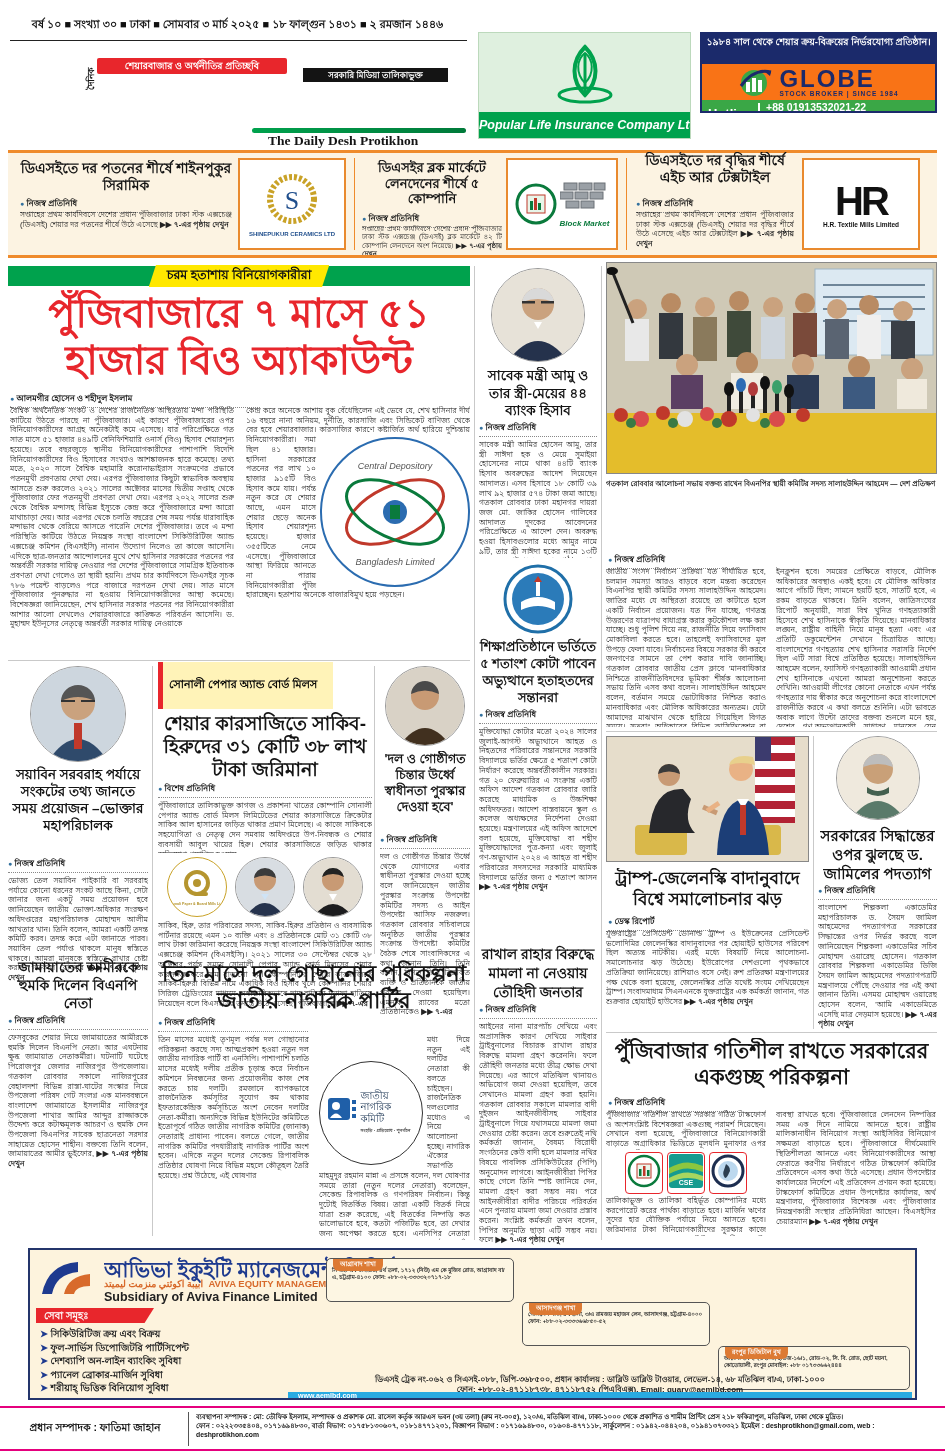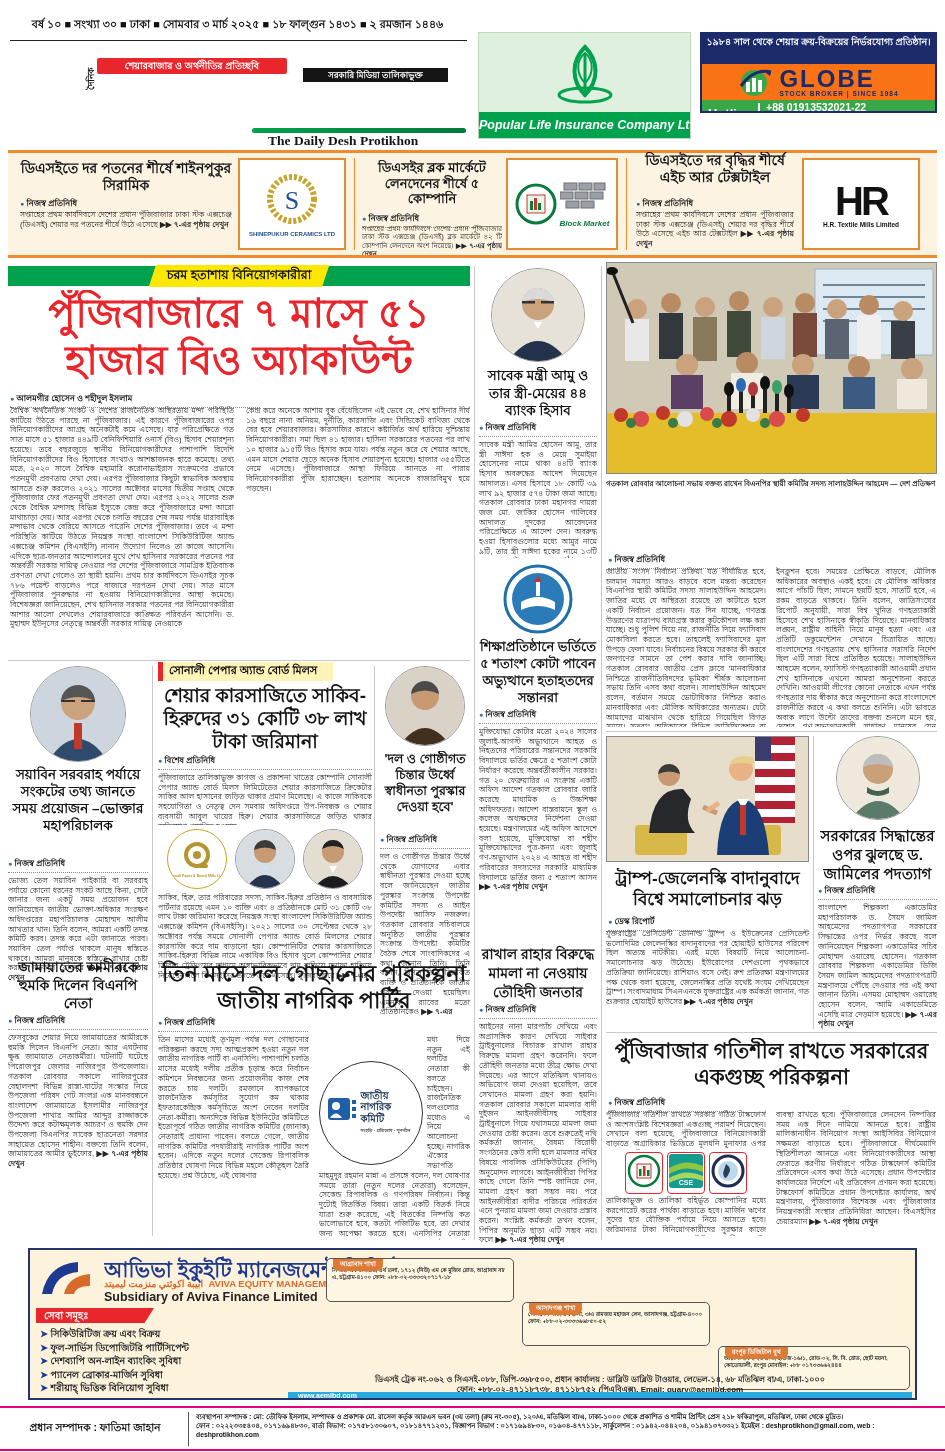--- a/index.html
+++ b/index.html
@@ -124,20 +124,30 @@
 
   <div class="abs" style="left:8px;top:266px;width:462px;height:20px;background:#00a24d;display:flex;align-items:center;justify-content:center">
     <div style="background:#ffe800;color:#111;font-weight:bold;font-size:12.5px;padding:1px 18px;clip-path:polygon(4% 0,100% 0,96% 100%,0 100%)"><span>চরম হতাশায় বিনিয়োগকারীরা</span></div>
   </div>
   <div class="abs c h red" style="left:8px;top:290px;width:462px;height:96px;font-size:40px;line-height:47px"><span>পুঁজিবাজারে ৭ মাসে ৫১ হাজার বিও অ্যাকাউন্ট শেয়ারশূন্য</span></div>
   <div class="abs byline" style="left:10px;top:392px;width:250px"><span class="dot">●</span> <span>আলমগীর হোসেন ও শহীদুল ইসলাম</span></div>
   <div class="abs" style="left:10px;top:406px;width:460px;height:250px;display:flex;gap:12px">
     <div class="body" style="width:224px;height:250px"><span>বৈশ্বিক অর্থনৈতিক সংকট ও দেশের রাজনৈতিক অস্থিরতায় মন্দা পরিস্থিতি কাটিয়ে উঠতে পারছে না পুঁজিবাজার। এই কারণে পুঁজিবাজারের ওপর বিনিয়োগকারীদের আগ্রহ অনেকটাই কমে এসেছে। যার পরিপ্রেক্ষিতে গত সাত মাসে ৫১ হাজার ৪৪৯টি বেনিফিশিয়ারি ওনার্স (বিও) হিসাব শেয়ারশূন্য হয়েছে। তবে বছরজুড়ে স্থানীয় বিনিয়োগকারীদের পাশাপাশি বিদেশি বিনিয়োগকারীদের বিও হিসাবের সংখ্যাও আশঙ্কাজনক হারে কমেছে। তথ্য মতে, ২০২০ সালে বৈশ্বিক মহামারি করোনাভাইরাস সংক্রমণের প্রভাবে পতনমুখী প্রবণতায় দেখা দেয়। এরপর পুঁজিবাজার কিছুটা স্বাভাবিক অবস্থায় আসতে শুরু করলেও ২০২১ সালের অক্টোবর মাসের দ্বিতীয় সপ্তাহ থেকে পুঁজিবাজার ফের পতনমুখী প্রবণতা দেখা দেয়। এরপর ২০২২ সালের শুরু থেকে বৈশ্বিক মন্দাসহ বিভিন্ন ইস্যুকে কেন্দ্র করে পুঁজিবাজারে মন্দা আরো মাথাচাড়া দেয়। আর এরপর থেকে চলতি বছরের শেষ সময় পর্যন্ত ধারাবাহিক মন্দাভাব থেকে বেরিয়ে আসতে পারেনি দেশের পুঁজিবাজার। তবে এ মন্দা পরিস্থিতি কাটিয়ে উঠতে নিয়ন্ত্রক সংস্থা বাংলাদেশ সিকিউরিটিজ অ্যান্ড এক্সচেঞ্জ কমিশন (বিএসইসি) নানান উদ্যোগ নিলেও তা কাজে আসেনি। এদিকে ছাত্র-জনতার আন্দোলনের মুখে শেখ হাসিনার সরকারের পতনের পর অন্তর্বর্তী সরকার দায়িত্ব নেওয়ার পর দেশের পুঁজিবাজারে সামগ্রিক ইতিবাচক প্রবণতা দেখা গেলেও তা স্থায়ী হয়নি। প্রথম চার কার্যদিবসে ডিএসইর সূচক ৭৮৬ পয়েন্ট বাড়লেও পরে বাজারে দরপতন দেখা দেয়। সাত মাসে পুঁজিবাজার পুনরুদ্ধার না হওয়ায় বিনিয়োগকারীদের আস্থা কমেছে। বিশেষজ্ঞরা জানিয়েছেন, শেখ হাসিনার সরকার পতনের পর বিনিয়োগকারীরা আশার আলো দেখলেও শেয়ারবাজারে কাঙ্ক্ষিত পরিবর্তন আসেনি। ড. মুহাম্মদ ইউনূসের নেতৃত্বে অন্তর্বর্তী সরকার দায়িত্ব নেওয়াকে</span></div>
     <div class="body" style="width:224px;height:250px">
       <span>কেন্দ্র করে অনেকে আশায় বুক বেঁধেছিলেন এই ভেবে যে, শেখ হাসিনার দীর্ঘ ১৬ বছরে নানা অনিয়ম, দুর্নীতি, কারসাজি এবং সিন্ডিকেট বাণিজ্য থেকে বের হবে শেয়ারবাজার। কারসাজির কারণে কষ্টার্জিত অর্থ হারিয়ে দুশ্চিন্তায় বিনিয়োগকারীরা।</span>
+      <span style="float:right;width:150px;height:150px;border:2px solid #2b6cb0;border-radius:50%;background:#fff;margin:2px 0 2px 4px;position:relative;overflow:hidden">
+        <svg width="146" height="146" viewBox="0 0 146 146">
+          <ellipse cx="73" cy="73" rx="52" ry="26" fill="none" stroke="#c0392b" stroke-width="3" transform="rotate(-25 73 73)"></ellipse>
+          <ellipse cx="73" cy="73" rx="52" ry="26" fill="none" stroke="#0a7a3c" stroke-width="3" transform="rotate(25 73 73)"></ellipse>
+          <circle cx="73" cy="73" r="12" fill="#2b6cb0"></circle>
+            <rect x="68" y="66" width="10" height="14" fill="#0a7a3c"></rect>
+          <text x="73" y="30" text-anchor="middle" font-size="9" font-style="italic" fill="#555">Central Depository</text>
+          <text x="73" y="126" text-anchor="middle" font-size="9" font-style="italic" fill="#555">Bangladesh Limited</text>
+        </svg>
+      </span>
       <span>সমা ছিল ৪১ হাজার। হাসিনা সরকারের পতনের পর লাখ ১০ হাজার ৯১৫টি বিও হিসাব কমে যায়। পর্যন্ত নতুন করে যে শেয়ার আছে, এমন মাসে শেয়ার ছেড়ে অনেক হিসাব শেয়ারশূন্য হয়েছে। হাজার ৩৫৫টিতে নেমে এসেছে। পুঁজিবাজারে আস্থা ফিরিয়ে আনতে না পারায় বিনিয়োগকারীরা পুঁজি হারাচ্ছেন। হতাশায় অনেকে বাজারবিমুখ হয়ে পড়ছেন।</span>
     </div>
   </div>
   <div class="abs hline" style="left:8px;top:660px;width:462px"></div>
 
   <div class="abs" style="left:8px;top:666px;width:140px">
     <div class="circle" style="width:96px;height:96px;margin:0 auto;border:1px solid #999">
       <svg width="94" height="94" viewBox="0 0 94 94">
           <rect width="94" height="94" fill="#cdd6de"></rect>
           <circle cx="47" cy="36" r="17" fill="#caa27e"></circle>
@@ -148,21 +158,21 @@
           <rect x="50" y="33" width="14" height="2" fill="#333"></rect>
         </svg>
     </div>
     <div class="c h" style="font-size:13.5px;line-height:17px;margin-top:4px;height:88px"><span>সয়াবিন সরবরাহ পর্যায়ে সংকটের তথ্য জানতে সময় প্রয়োজন –ভোক্তার মহাপরিচালক</span></div>
     <div class="byline" style="margin-top:3px"><span class="dot">●</span> <span>নিজস্ব প্রতিনিধি</span></div>
     <div class="body" style="height:150px;margin-top:3px"><span>ভোজ্য তেল সয়াবিন পাইকারি বা সরবরাহ পর্যায়ে কোনো ধরনের সংকট আছে কিনা, সেটা জানার জন্য একটু সময় প্রয়োজন হবে জানিয়েছেন জাতীয় ভোক্তা-অধিকার সংরক্ষণ অধিদপ্তরের মহাপরিচালক মোহাম্মদ আলীম আখতার খান। তিনি বলেন, আমরা একটি তদন্ত কমিটি করব। তদন্ত করে এটা জানাতে পারব। সয়াবিন তেল পর্যাপ্ত থাকলে মানুষ স্বস্তিতে থাকবে। আমরা মানুষকে স্বস্তিতে রাখার চেষ্টা করছি। গতকাল রোববার</span> <span class="jump">▶▶ ৭-এর পৃষ্ঠায় দেখুন</span></div>
   </div>
   <div class="abs vline" style="left:152px;top:666px;height:570px"></div>
 
   <div class="abs" style="left:158px;top:662px;width:214px">
-    <div style="background:#fff3b8;border-left:5px solid #e8262c;font-weight:bold;font-size:11px;padding:0 6px;width:82%;overflow:hidden;white-space:nowrap"><span>সোনালী পেপার অ্যান্ড বোর্ড মিলস</span></div>
+    <div style="background:#fff3b8;border-left:5px solid #e8262c;font-weight:bold;font-size:11px;padding:14px 6px;width:82%;overflow:hidden;white-space:nowrap"><span>সোনালী পেপার অ্যান্ড বোর্ড মিলস</span></div>
     <div class="c h" style="font-size:19px;line-height:23px;margin-top:3px;height:70px"><span>শেয়ার কারসাজিতে সাকিব-হিরুদের ৩১ কোটি ৩৮ লাখ টাকা জরিমানা</span></div>
     <div class="byline"><span class="dot">●</span> <span>বিশেষ প্রতিনিধি</span></div>
     <div class="body" style="height:52px;margin-top:3px"><span>পুঁজিবাজারে তালিকাভুক্ত কাগজ ও প্রকাশনা খাতের কোম্পানি সোনালী পেপার অ্যান্ড বোর্ড মিলস লিমিটেডের শেয়ার কারসাজিতে ক্রিকেটার সাকিব আল হাসানের জড়িত থাকার প্রমাণ মিলেছে। এ কাজে সাকিবকে সহযোগিতা ও নেতৃত্ব দেন সমবায় অধিদপ্তরে উপ-নিবন্ধক ও শেয়ার ব্যবসায়ী আবুল খায়ের হিরু। শেয়ার কারসাজিতে জড়িত থাকার অভিযোগ প্রমাণিত হওয়ায়</span></div>
     <div style="display:flex;justify-content:center;gap:8px;margin:4px 0">
       <span class="circle" style="width:60px;height:60px;border:1px solid #c9a227;background:#fff;display:flex;flex-direction:column;align-items:center;justify-content:center">
         <svg width="34" height="34" viewBox="0 0 34 34">
             <circle cx="17" cy="15" r="11" fill="none" stroke="#b5952f" stroke-width="4"></circle>
             <circle cx="17" cy="15" r="4" fill="#b5952f"></circle>
             <rect x="14" y="24" width="14" height="4" rx="2" fill="#b5952f"></rect>
           </svg>
@@ -220,21 +230,21 @@
         <span style="float:left;width:104px;height:104px;border:1.5px solid #333;border-radius:50%;background:#fff;margin:26px 4px 2px 0;display:flex;align-items:center;justify-content:center;gap:3px">
           <svg width="30" height="30" viewBox="0 0 30 30">
               <rect x="0" y="0" width="22" height="22" rx="3" fill="#1f5fa8"></rect>
               <circle cx="8" cy="8" r="4" fill="#fff"></circle>
               <path d="M2 20 q6 -9 12 0 z" fill="#fff"></path>
               <rect x="24" y="2" width="4" height="4" fill="#1f5fa8"></rect>
               <rect x="24" y="9" width="4" height="4" fill="#1f5fa8"></rect>
               <rect x="24" y="16" width="4" height="4" fill="#1f5fa8"></rect>
             </svg>
           <span style="width:54px">
-            <span style="display:block;font-size:10px;font-weight:700;color:#16304f;line-height:11.5px">জাতীয় নাগরিক কমিটি</span>
+            <span style="display:block;font-size:10px;font-weight:400;color:#16304f;line-height:11.5px">জাতীয় নাগরিক কমিটি</span>
             <span style="display:block;font-size:4.5px;font-weight:bold;color:#444;margin-top:2px">সংহতি · প্রতিরোধ · পুনর্গঠন</span>
           </span>
         </span>
         <span>মধ্য দিয়ে নতুন এই দলটির নেতারা কী বলতে চাইছেন। রাজনৈতিক দলগুলোর মধ্যেও এ নিয়ে আলোচনা হচ্ছে। নাগরিক ঐক্যের সভাপতি মাহমুদুর রহমান মান্না এ প্রসঙ্গে বলেন, দল ঘোষণার সময়ে তারা (নতুন দলের নেতারা) বলেছেন, সেকেন্ড রিপাবলিক ও গণপরিষদ নির্বাচন। কিন্তু দুটোই বিতর্কিত বিষয়। তারা একটি বিতর্ক নিয়ে যাত্রা শুরু করেছে, এই বিতর্কের নিষ্পত্তি কত ভালোভাবে হবে, কতটা পজিটিভ হবে, তা দেখার জন্য অপেক্ষা করতে হবে। এনসিপির নেতারা জানান, দল ঘোষণার পর যেন দ্রুত কাঠামো দাঁড় করানো যায়, সেই লক্ষ্যে সারা দেশে জাতীয় নাগরিক কমিটির ব্যানারে কমিটি গঠন করা হয়। জেলা, উপজেলা, থানা ও ওয়ার্ড পর্যায়ে পাঁচ শতাধিক কমিটি ছিল, যা ২৮ ফেব্রুয়ারি দল ঘোষণার আগে বিলুপ্ত করা হয়। এই কমিটির নেতারাই নতুন নামের দলে যুক্ত হবেন। দল গোছানোর কার্যক্রম ভালোভাবে ঠিক করতেই</span> 
       </div>
     </div>
   </div>
 
   <div class="abs vline" style="left:474px;top:266px;height:974px"></div>
   <div class="abs vline" style="left:601px;top:266px;height:974px"></div>

